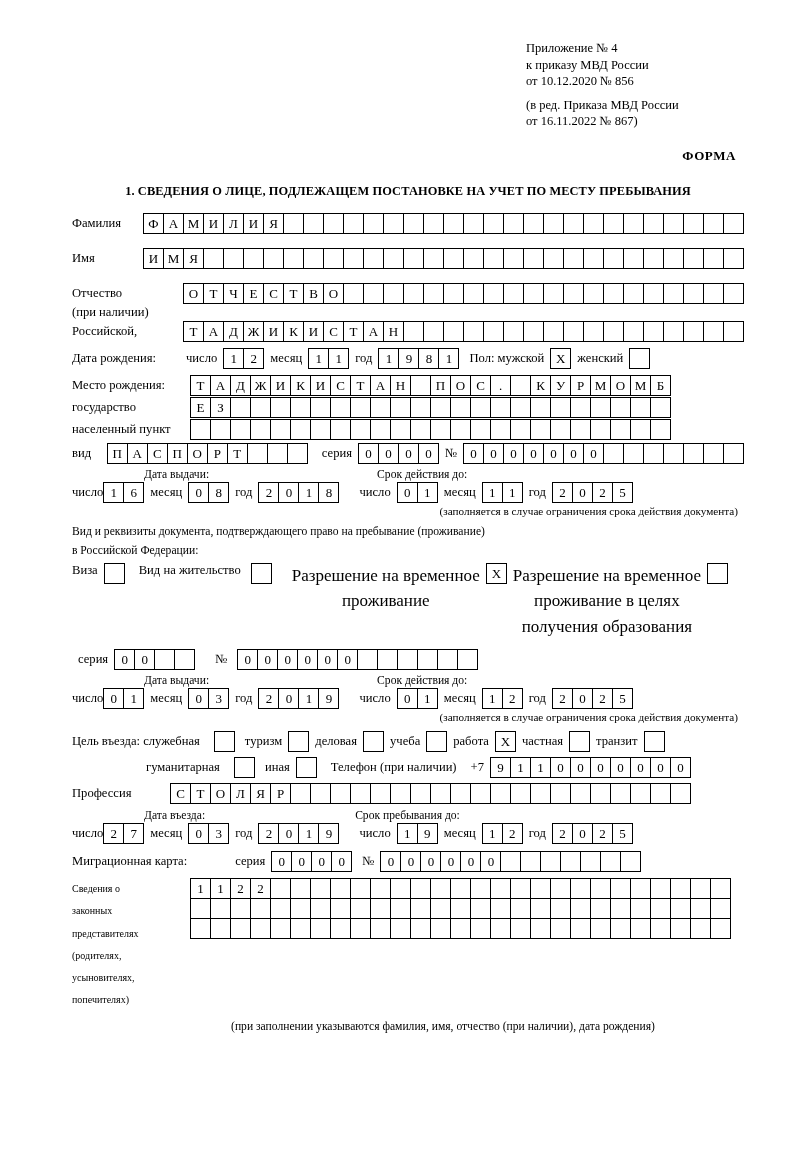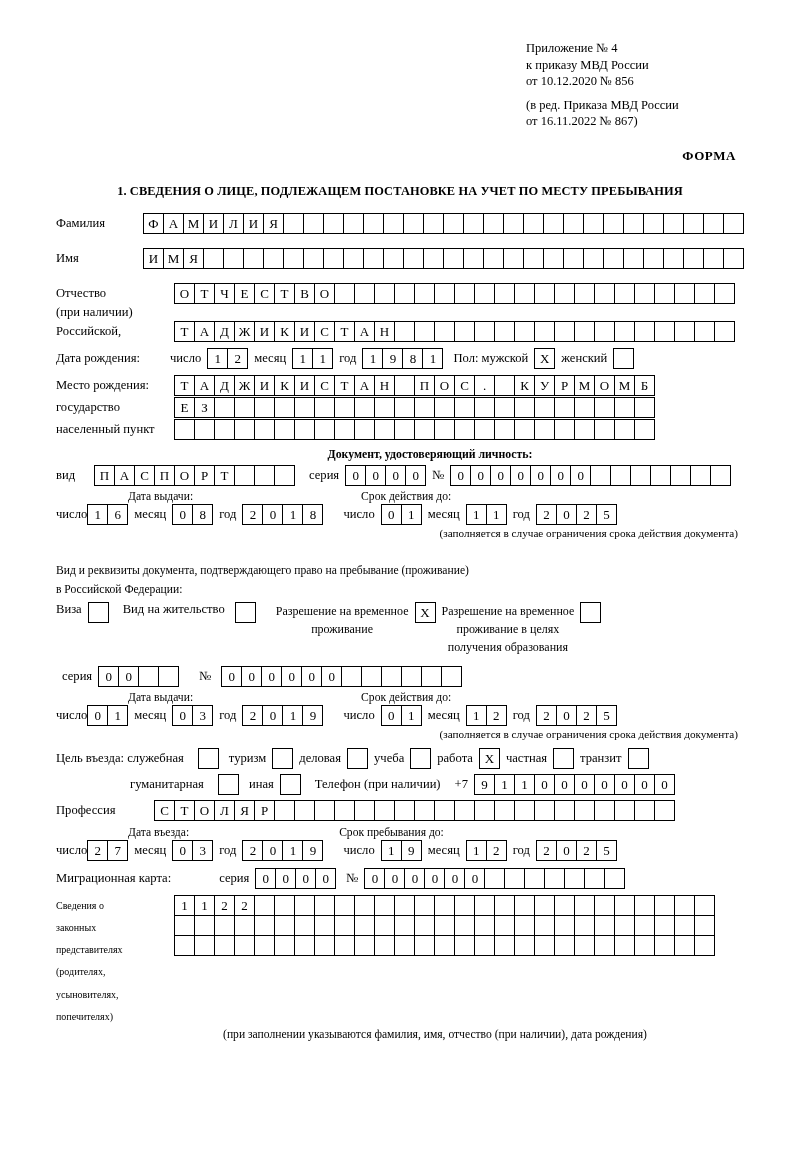--- a/index.html
+++ b/index.html
@@ -13,21 +13,21 @@
     font-family: "Liberation Serif", serif;
     color: #000;
     position: relative;
     overflow: hidden;
   }
   .page {
     position: relative;
     width: 800px;
     height: 1163px;
     box-sizing: border-box;
-    padding: 40px 56px 20px 56px;
+    padding: 40px 56px 20px 72px;
   }
   
   .header-right {
     text-align: left;
     font-size: 12.5px;
     line-height: 1.32;
     width: 210px;
     margin-left: auto;
     margin-right: 8px;
   }
@@ -104,32 +104,33 @@
     font-size: 11.2px;
   }
   .center-note { text-align: center; }
   .bold { font-weight: bold; }
   .mt6 { margin-top: 6px; }
   .gp6 { margin-left: 6px; }
   .gp10 { margin-left: 10px; }
   .gp14 { margin-left: 14px; }
   .gp20 { margin-left: 20px; }
   .col-label {
-    font-size: 12px;
+    font-size: 17px;
     line-height: 1.5;
   }
   .flexstart { align-items: flex-start; }
   .reps-label {
     font-size: 10px;
     line-height: 22.3px;
     width: 118px;
   }
   .footer-note {
     text-align: center;
     font-size: 11.6px;
+    margin-top: 8px;
   }
   .w-left-label { width: 118px; }
 </style>
 </head>
 <body>
 
 <div class="page">
 
   <div class="header-right">
     <div>Приложение № 4</div>
@@ -394,21 +395,20 @@
         <div class="bx"></div>
         <div class="bx"></div>
         <div class="bx"></div>
         <div class="bx"></div>
         <div class="bx"></div>
         <div class="bx"></div>
         <div class="bx"></div>
       </div>
   </div>
 
-  <div class="center-note bold" style="margin-top:7px;font-size:11.8px;padding-left:60px">Документ, удостоверяющий личность:</div>
 
   <div class="row" style="margin-top:3px">
     <div class="lbl" style="width:38px">вид</div>
     <div class="boxes" id="idoc-kind">
         <div class="bx">П</div>
         <div class="bx">А</div>
         <div class="bx">С</div>
         <div class="bx">П</div>
         <div class="bx">О</div>
         <div class="bx">Р</div>
@@ -480,21 +480,21 @@
     <div class="boxes gp6" id="idoc-v-year">
         <div class="bx">2</div>
         <div class="bx">0</div>
         <div class="bx">2</div>
         <div class="bx">5</div>
       </div>
   </div>
 
   <div class="note" style="text-align:right;margin-top:2px;padding-right:6px">(заполняется в случае ограничения срока действия документа)</div>
 
-  <div class="lbl small" style="margin-top:25px">Вид и реквизиты документа, подтверждающего право на пребывание (проживание)</div>
+  <div class="lbl small" style="margin-top:8px">Вид и реквизиты документа, подтверждающего право на пребывание (проживание)</div>
   <div class="lbl small" style="margin-top:6px">в Российской Федерации:</div>
 
   <div class="row flexstart" style="margin-top:6px">
     <div class="lbl">Виза</div>
     <div class="chk gp6"></div>
     <div class="lbl gp14">Вид на жительство</div>
     <div class="chk gp10"></div>
     <div class="col-label gp20" style="text-align:center">
       <div>Разрешение на временное</div>
       <div>проживание</div>

